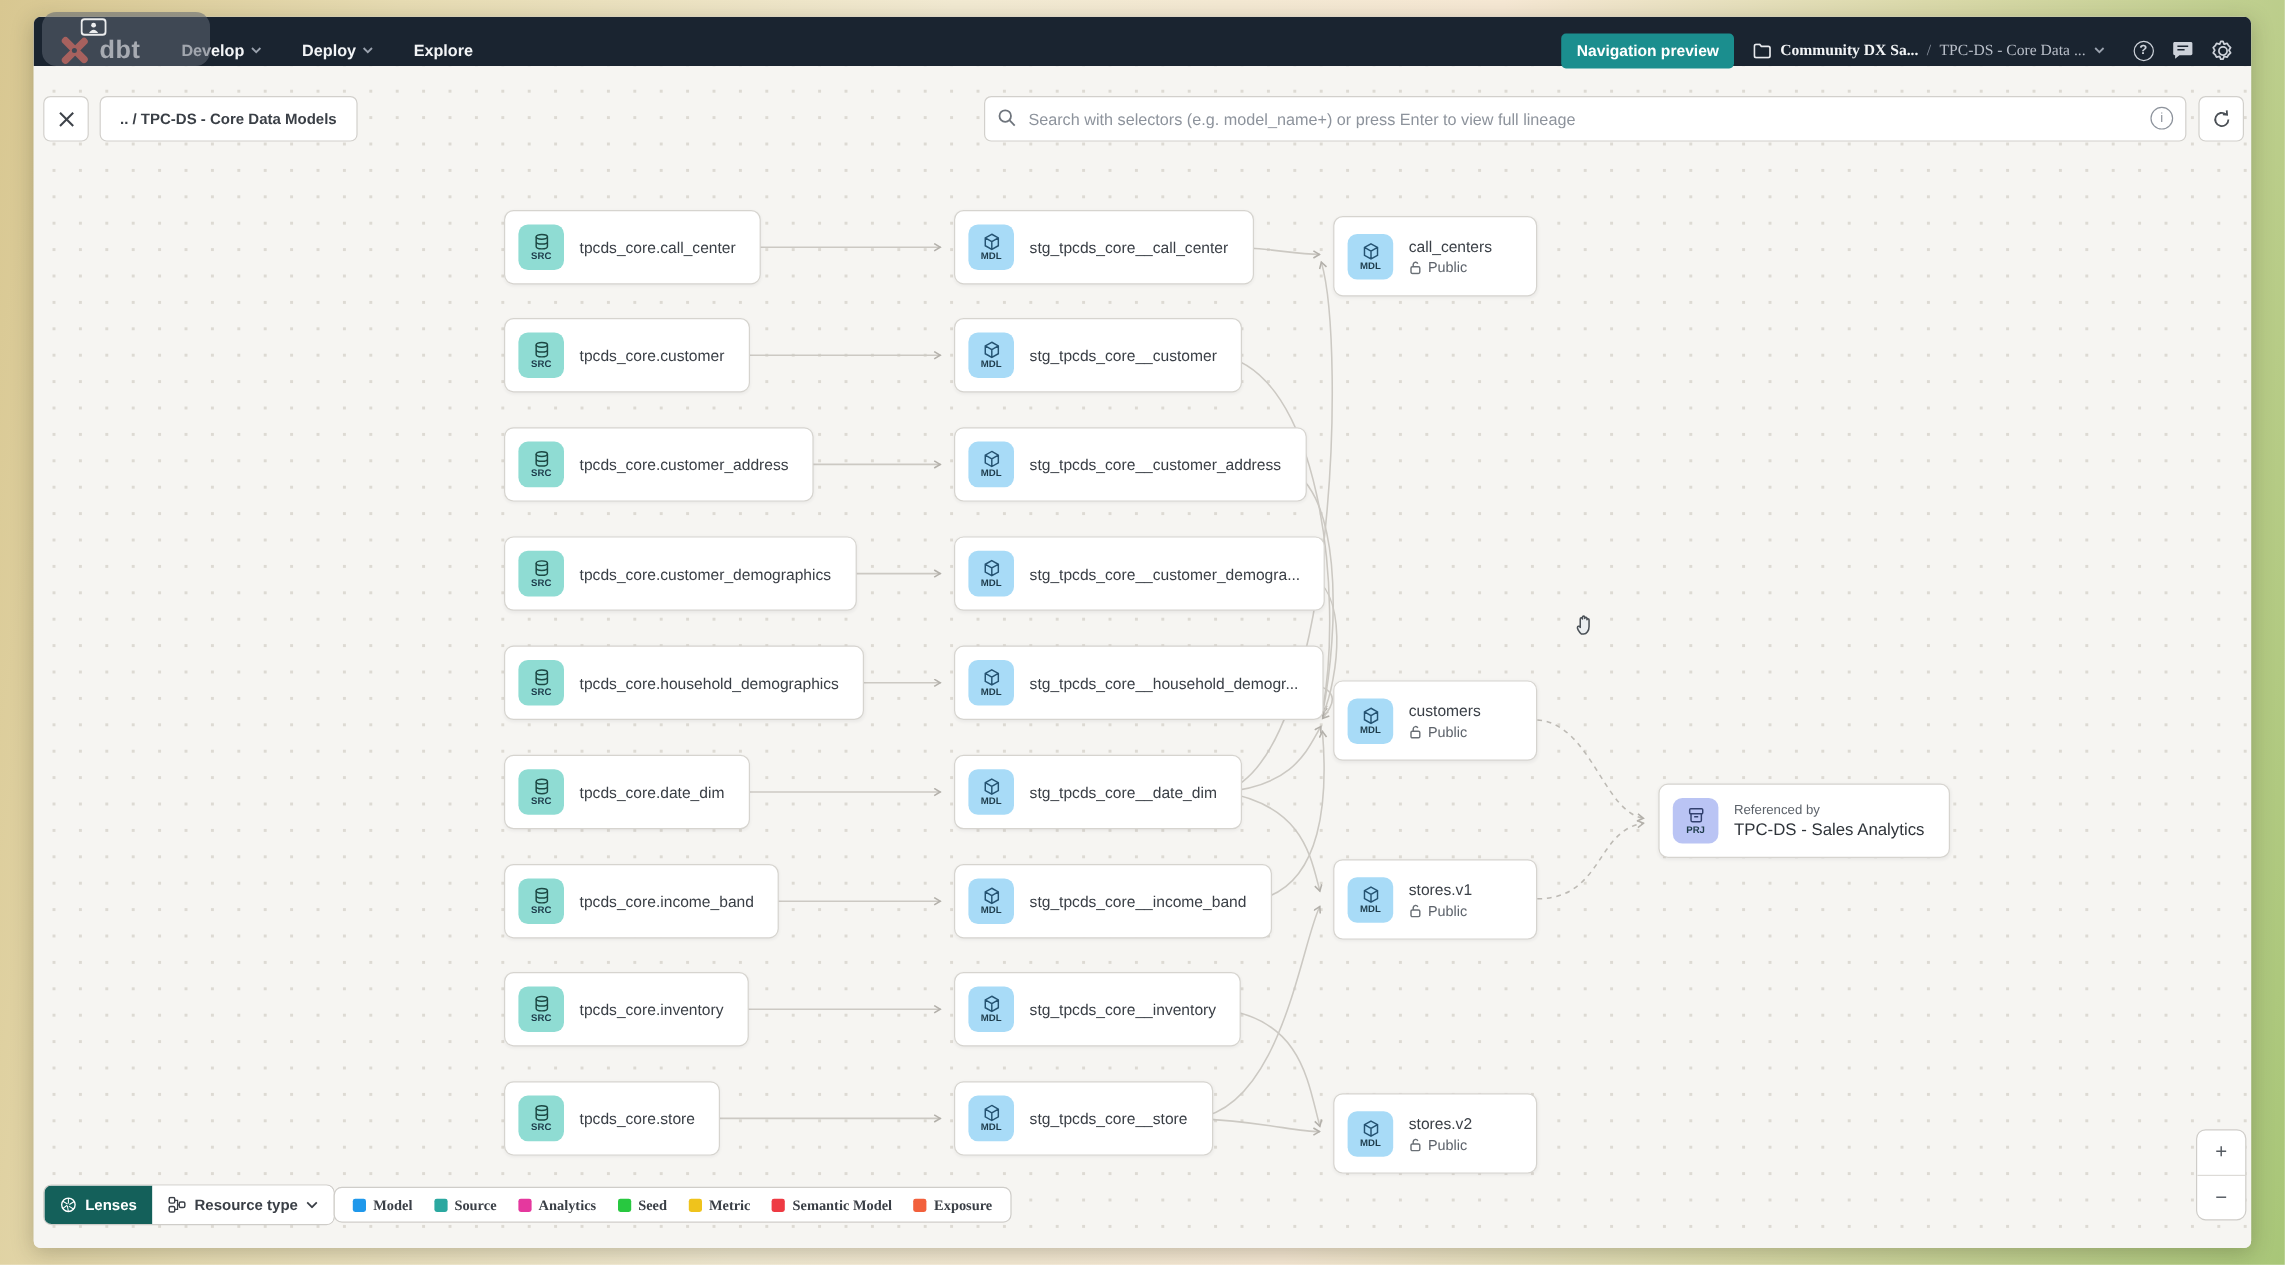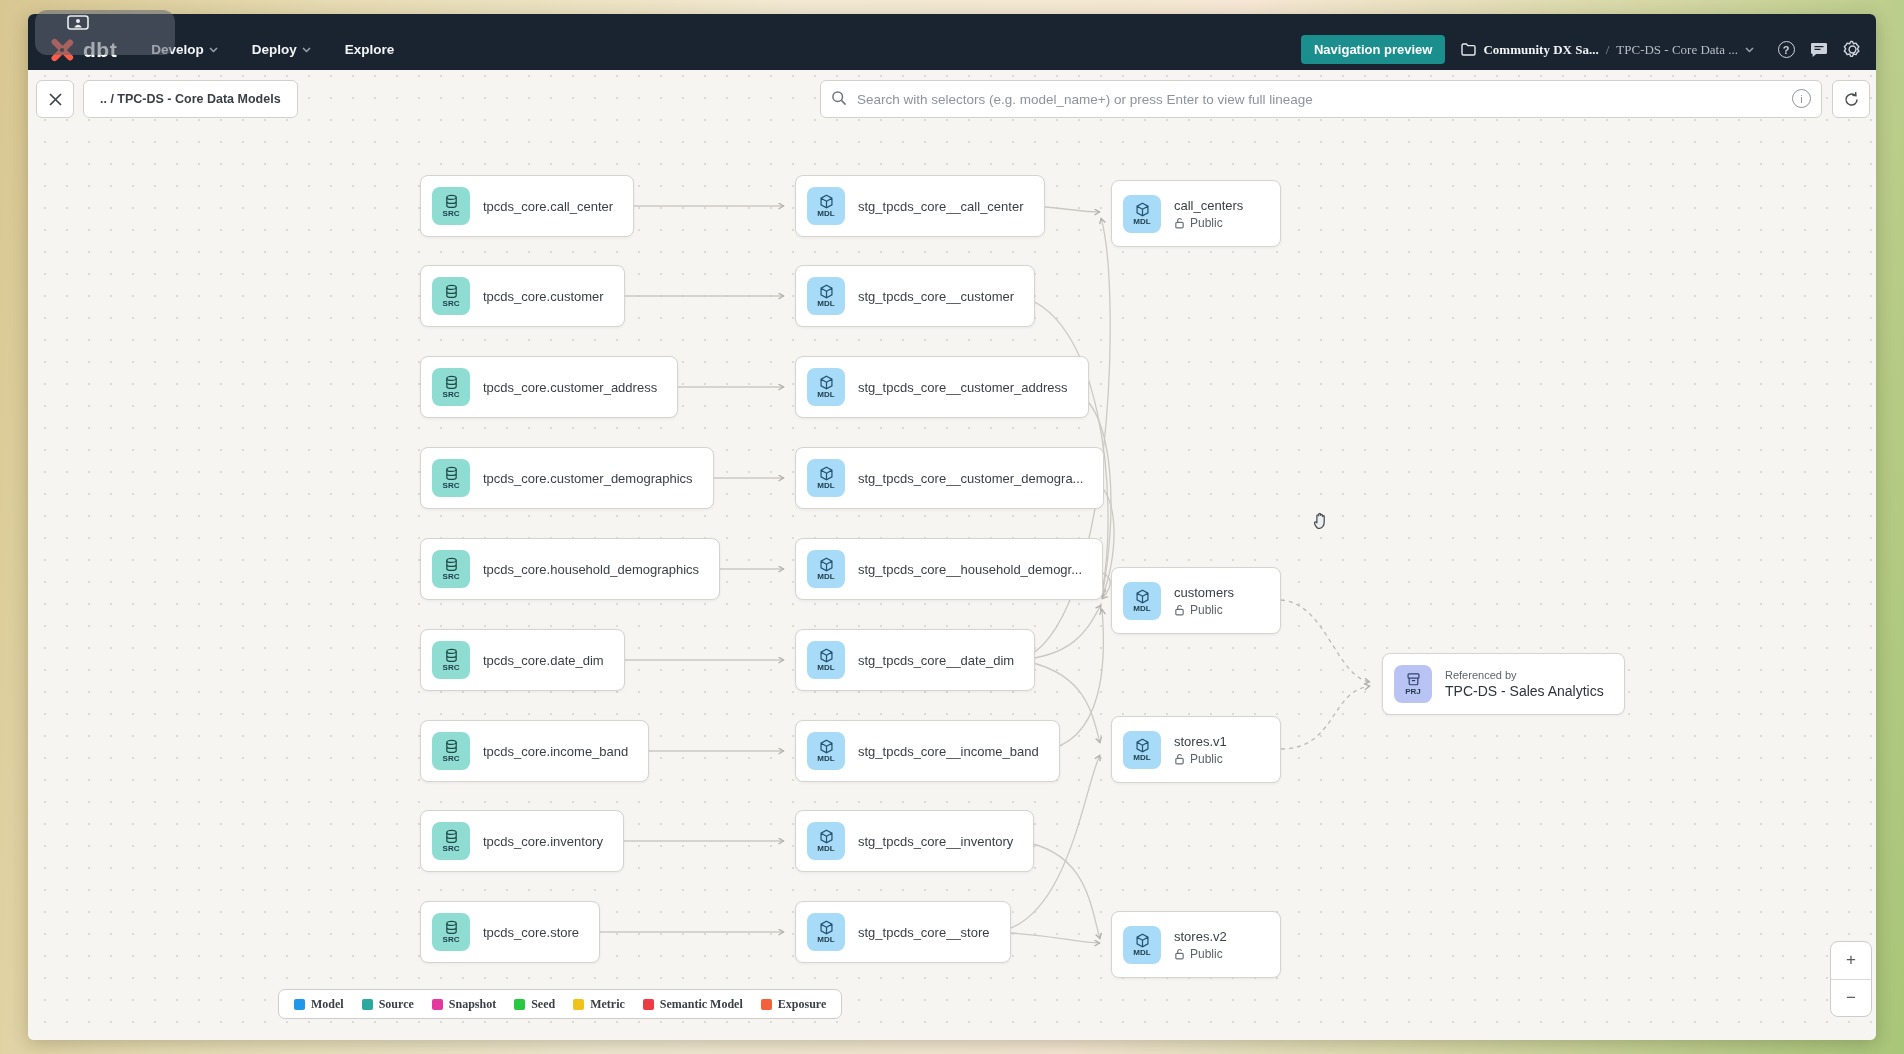--- a/index.html
+++ b/index.html
@@ -9,21 +9,21 @@
     background:linear-gradient(100deg,#d8c791 0%,#e7dcb3 16%,#f2ead2 38%,#f6e8d4 60%,#d9d9a8 78%,#a8c678 100%);
     position:relative;
   }
   .app-window {
     position:absolute; left:28px; top:14px; width:1848px; height:1026px;
     border-radius:6px; overflow:hidden; background:#f6f5f2;
     box-shadow:0 4px 18px rgba(40,40,20,.25);
   }
   
   .topnav {
-    height:56px; background:#1a2430; display:flex; align-items:center;
+    height:41px; background:#1a2430; display:flex; align-items:center;
     padding:15px 14px 0 20px; color:#fff; position:relative; z-index:5;
   }
   .brand { display:flex; align-items:center; gap:7px; margin-right:34px; }
   .brand-word { font-size:21px; font-weight:bold; color:#fff; letter-spacing:.5px; }
   .nav-links { display:flex; align-items:center; gap:34px; }
   .nav-link { display:flex; align-items:center; gap:5px; font-size:13.5px; font-weight:bold; color:#f2f4f6; cursor:pointer; }
   .chev { display:inline-block; }
   .nav-right { margin-left:auto; display:flex; align-items:center; gap:16px; }
   .preview-btn {
     border:none; border-radius:4px; padding:7px 13px; font-size:13px; font-weight:bold;
@@ -493,33 +493,54 @@
         <span class="prj-label">TPC-DS - Sales Analytics</span>
       </span>
     </div>
 
     <span class="cursor-hand">
       <svg width="22" height="22" viewBox="0 0 24 24">
           <path d="M8.5 20c-2.4-2.2-4.3-5.6-3.4-6.7.6-.7 1.9-.2 2.4.7V6.3c0-1.4 2-1.4 2 0V4.8c0-1.4 2.1-1.4 2.1 0v1c0-1.3 2-1.3 2 0v1.2c0-1.1 1.9-1.1 1.9 0v6.2c0 3.7-2.2 6.8-4.9 6.8h-2.1z" fill="#eceff1" stroke="#4b5157" stroke-width="1.4" stroke-linejoin="round"></path>
         </svg>
     </span>
 
+    <div class="lens-group">
+      <span class="lens-seg dark" id="lensSeg" style="background: rgb(20, 96, 90);">
+        <svg width="14" height="14" viewBox="0 0 16 16">
+            <circle cx="8" cy="8" r="6.4" fill="none" stroke="#fff" stroke-width="1.3"></circle>
+            <path d="M8 1.6v5.2M13.6 4.8L8.9 7.7M13.2 12.3l-4.8-3M8 14.4l-1-5.4M2.6 11.6l4.2-3.2M2.6 4.6l4.6 2.6" stroke="#fff" stroke-width="1" fill="none"></path>
+          </svg>
+        <span>Lenses</span>
+      </span>
+      <span class="lens-seg light">
+        <svg width="15" height="14" viewBox="0 0 16 15">
+            <rect x="1" y="1" width="5" height="5" rx="1.4" fill="none" stroke="#3a3f46" stroke-width="1.3"></rect>
+            <rect x="1" y="9" width="5" height="5" rx="1.4" fill="none" stroke="#3a3f46" stroke-width="1.3"></rect>
+            <rect x="10" y="5" width="5" height="5" rx="1.4" fill="none" stroke="#3a3f46" stroke-width="1.3"></rect>
+            <path d="M6 3.5h2.5v4H10M6 11.5h2.5v-4" fill="none" stroke="#3a3f46" stroke-width="1.1"></path>
+          </svg>
+        <span>Resource type</span>
+        <svg width="10" height="6" viewBox="0 0 10 6">
+            <path d="M1 1l4 4 4-4" stroke="#3a3f46" stroke-width="1.4" fill="none"></path>
+          </svg>
+      </span>
+    </div>
 
     <div class="legend-card">
       <span class="legend-item">
           <span class="swatch" style="background: rgb(31, 152, 235);"></span>
           <span>Model</span>
         </span>
       <span class="legend-item">
           <span class="swatch" style="background: rgb(43, 168, 160);"></span>
           <span>Source</span>
         </span>
       <span class="legend-item">
           <span class="swatch" style="background: rgb(229, 56, 158);"></span>
-          <span>Snapshot</span>
+          <span>Analytics</span>
         </span>
       <span class="legend-item">
           <span class="swatch" style="background: rgb(40, 200, 64);"></span>
           <span>Seed</span>
         </span>
       <span class="legend-item">
           <span class="swatch" style="background: rgb(239, 195, 28);"></span>
           <span>Metric</span>
         </span>
       <span class="legend-item">

